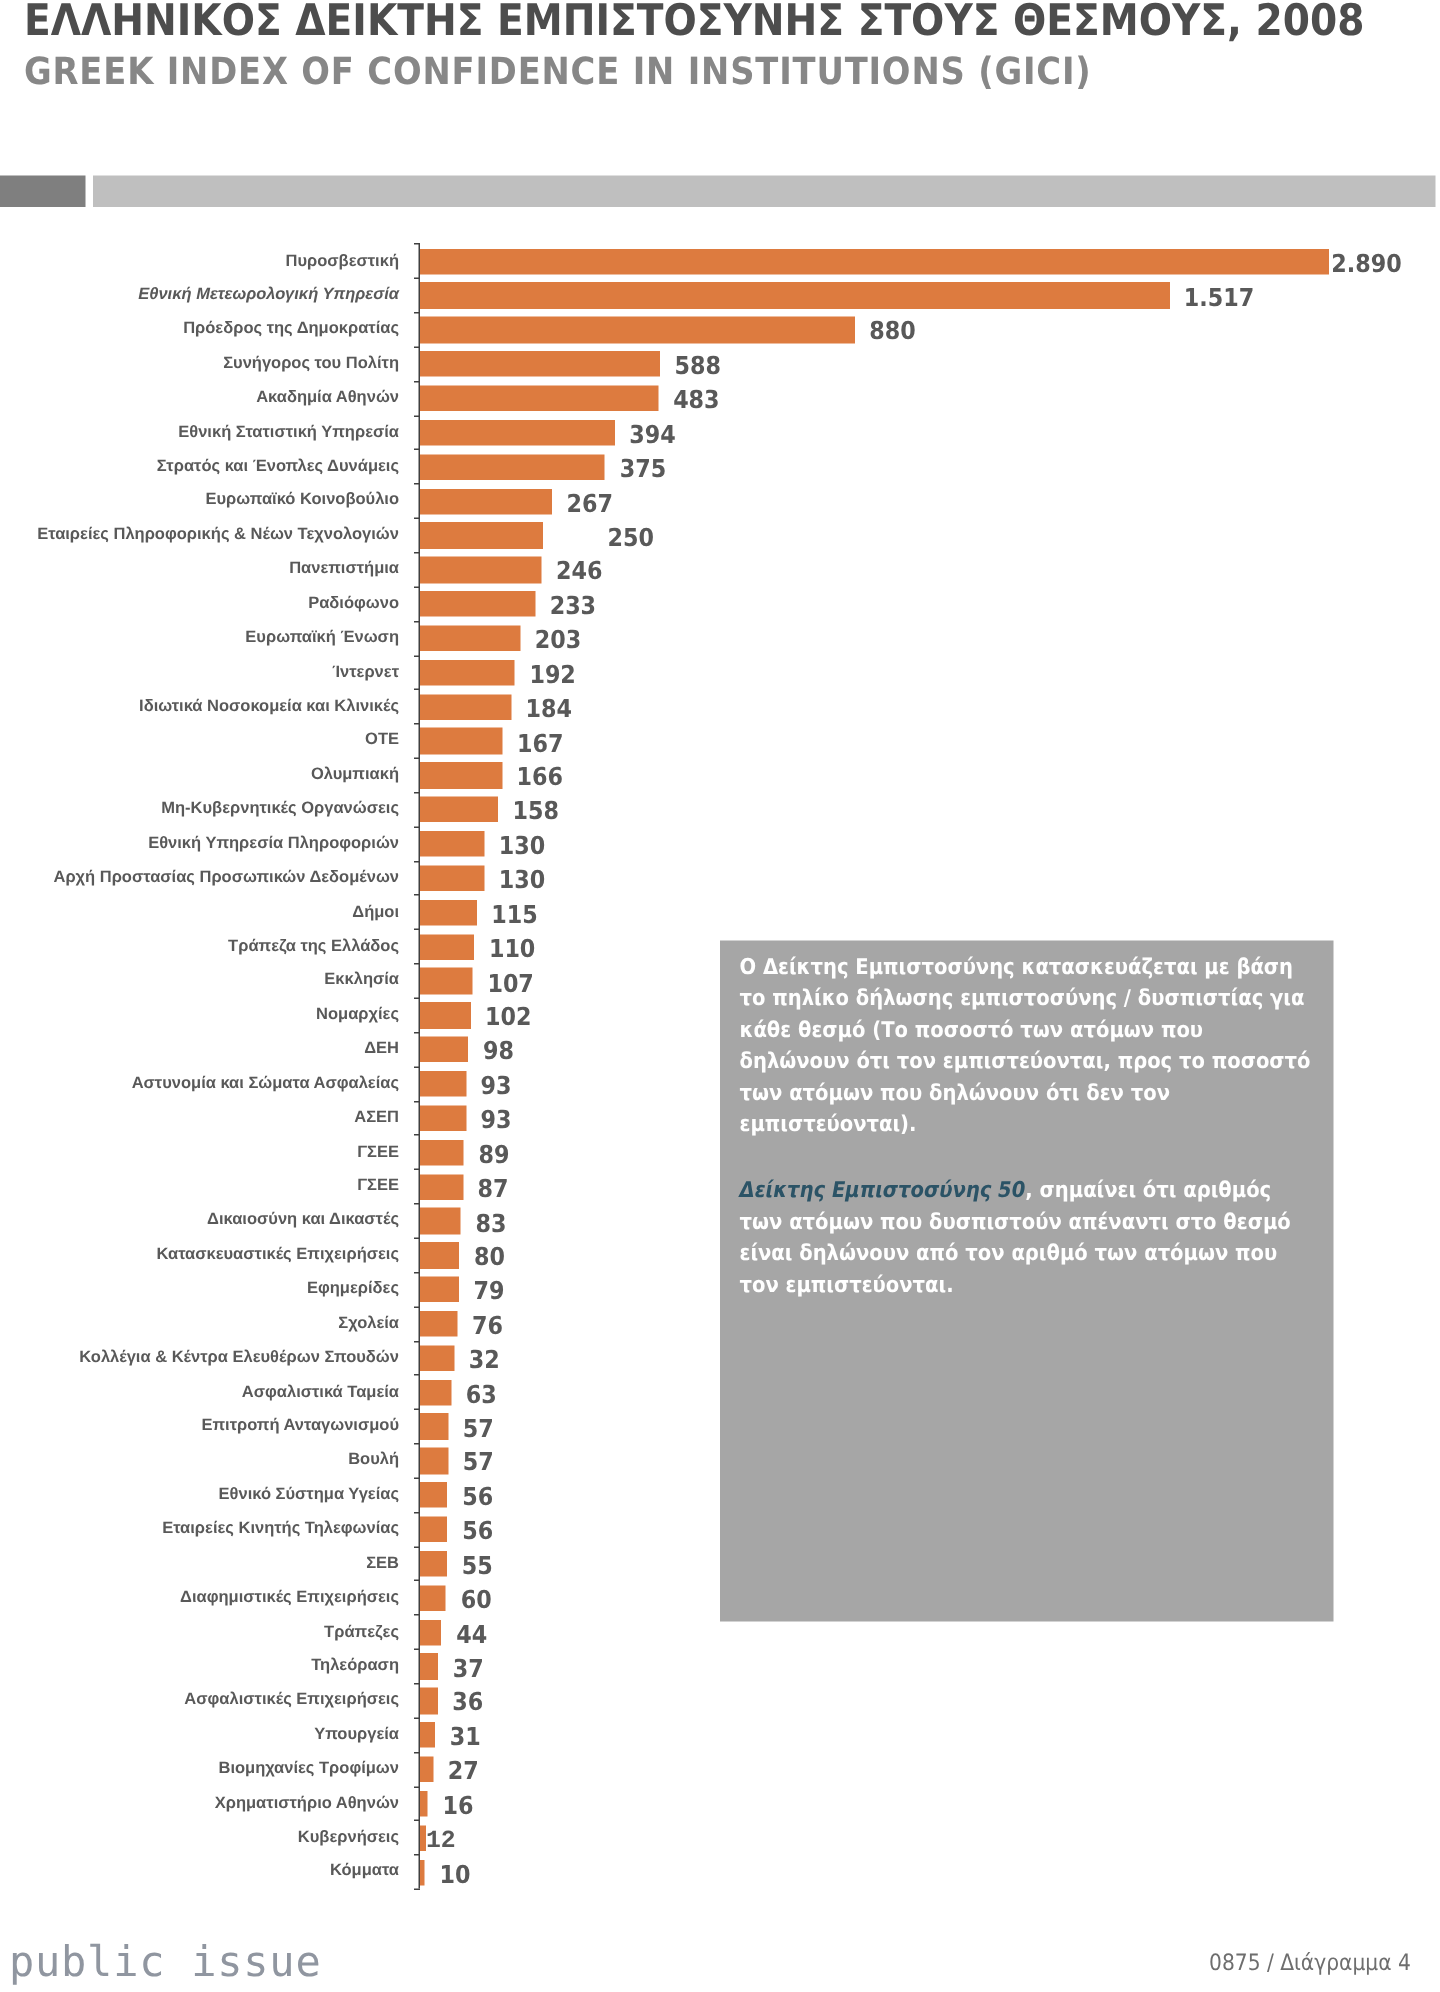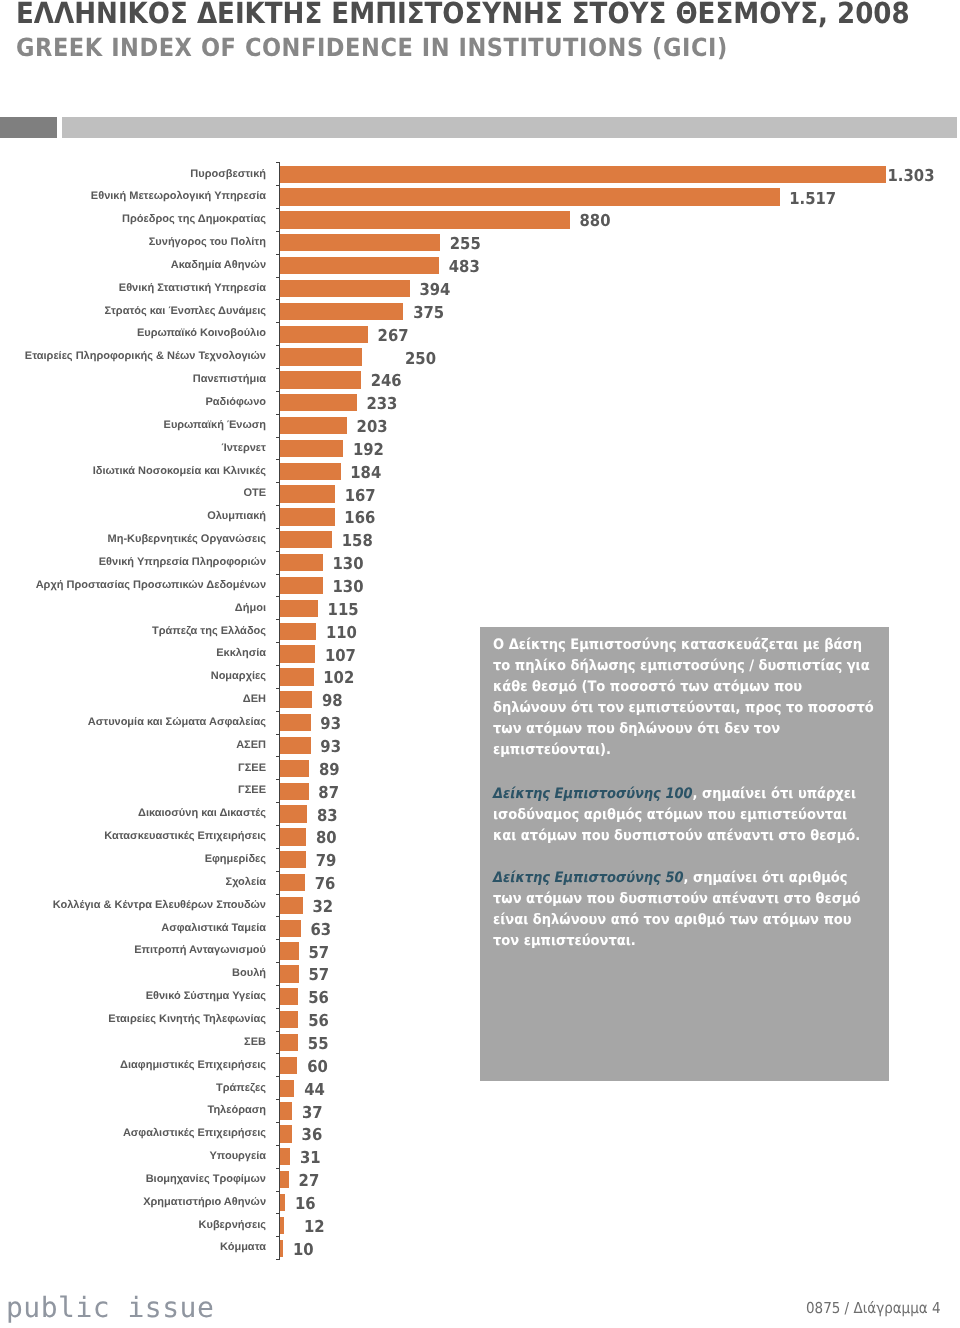--- a/index.html
+++ b/index.html
@@ -90,33 +90,33 @@
   <div id="rule">
     <div class="seg-dark"></div>
     <div class="seg-light"></div>
   </div>
 
   <div id="chart">
       <div class="axis" style="left: 279px; top: 162.3px; width: 1px; height: 1096.8px;"></div>
       <div class="tick" style="top: 162px;"></div>
       <div class="cat" style="top: 168.525px;">Πυροσβεστική</div>
       <div class="bar" style="top: 165.575px; width: 605.912px; height: 17.3px; background: rgb(221, 123, 63);"></div>
-      <div class="val" style="left: 887.5px; top: 167.725px;">1.303</div>
+      <div class="val" style="left: 887.5px; top: 167.725px;">2.890</div>
       <div class="tick" style="top: 185px;"></div>
-      <div class="cat" style="top: 191.375px;">Εθνική Μετεωρολογική Υπηρεσία</div>
+      <div class="cat" style="top: 191.375px; font-style: italic;">Εθνική Μετεωρολογική Υπηρεσία</div>
       <div class="bar" style="top: 188.425px; width: 499.548px; height: 17.3px; background: rgb(221, 123, 63);"></div>
       <div class="val" style="left: 789.248px; top: 190.575px;">1.517</div>
       <div class="tick" style="top: 208px;"></div>
       <div class="cat" style="top: 214.225px;">Πρόεδρος της Δημοκρατίας</div>
       <div class="bar" style="top: 211.275px; width: 289.784px; height: 17.3px; background: rgb(221, 123, 63);"></div>
       <div class="val" style="left: 579.484px; top: 213.425px;">880</div>
       <div class="tick" style="top: 231px;"></div>
       <div class="cat" style="top: 237.075px;">Συνήγορος του Πολίτη</div>
       <div class="bar" style="top: 234.125px; width: 160.04px; height: 17.3px; background: rgb(221, 123, 63);"></div>
-      <div class="val" style="left: 449.74px; top: 236.275px;">255</div>
+      <div class="val" style="left: 449.74px; top: 236.275px;">588</div>
       <div class="tick" style="top: 254px;"></div>
       <div class="cat" style="top: 259.925px;">Ακαδημία Αθηνών</div>
       <div class="bar" style="top: 256.975px; width: 159.052px; height: 17.3px; background: rgb(221, 123, 63);"></div>
       <div class="val" style="left: 448.752px; top: 259.125px;">483</div>
       <div class="tick" style="top: 277px;"></div>
       <div class="cat" style="top: 282.775px;">Εθνική Στατιστική Υπηρεσία</div>
       <div class="bar" style="top: 279.825px; width: 129.744px; height: 17.3px; background: rgb(221, 123, 63);"></div>
       <div class="val" style="left: 419.444px; top: 281.975px;">394</div>
       <div class="tick" style="top: 299px;"></div>
       <div class="cat" style="top: 305.625px;">Στρατός και Ένοπλες Δυνάμεις</div>
@@ -274,30 +274,29 @@
       <div class="cat" style="top: 1173.92px;">Βιομηχανίες Τροφίμων</div>
       <div class="bar" style="top: 1170.97px; width: 8.8911px; height: 17.3px; background: rgb(221, 123, 63);"></div>
       <div class="val" style="left: 298.591px; top: 1173.12px;">27</div>
       <div class="tick" style="top: 1191px;"></div>
       <div class="cat" style="top: 1196.77px;">Χρηματιστήριο Αθηνών</div>
       <div class="bar" style="top: 1193.83px; width: 5.2688px; height: 17.3px; background: rgb(221, 123, 63);"></div>
       <div class="val" style="left: 294.969px; top: 1195.97px;">16</div>
       <div class="tick" style="top: 1213px;"></div>
       <div class="cat" style="top: 1219.62px;">Κυβερνήσεις</div>
       <div class="bar" style="top: 1216.67px; width: 3.9516px; height: 17.3px; background: rgb(221, 123, 63);"></div>
-      <div class="val" style="left: 304px; top: 1218.83px;">12</div>
+      <div class="val" style="left: 284px; top: 1218.83px; font-family: Liberation Mono, monospace;">12</div>
       <div class="tick" style="top: 1236px;"></div>
       <div class="cat" style="top: 1242.47px;">Κόμματα</div>
       <div class="bar" style="top: 1239.53px; width: 3.293px; height: 17.3px; background: rgb(221, 123, 63);"></div>
       <div class="val" style="left: 292.993px; top: 1241.67px;">10</div>
       <div class="tick" style="top: 1259px;"></div>
     </div>
 
   <div id="note">
       <p><span>Ο Δείκτης Εμπιστοσύνης κατασκευάζεται με βάση το πηλίκο δήλωσης εμπιστοσύνης / δυσπιστίας για κάθε θεσμό (Το ποσοστό των ατόμων που δηλώνουν ότι τον εμπιστεύονται, προς το ποσοστό των ατόμων που δηλώνουν ότι δεν τον εμπιστεύονται).</span></p>
-      <p><span class="hl">Δείκτης Εμπιστοσύνης 100</span><span>, σημαίνει ότι υπάρχει ισοδύναμος αριθμός ατόμων που εμπιστεύονται και ατόμων που δυσπιστούν απέναντι στο θεσμό.</span></p>
       <p><span class="hl">Δείκτης Εμπιστοσύνης 50</span><span>, σημαίνει ότι αριθμός των ατόμων που δυσπιστούν απέναντι στο θεσμό είναι δηλώνουν από τον αριθμό των ατόμων που τον εμπιστεύονται.</span></p>
     </div>
 
   <div id="logo">public issue</div>
   <div id="footnote">0875 / Διάγραμμα 4</div>
 
 </div>
 
 </body></html>

